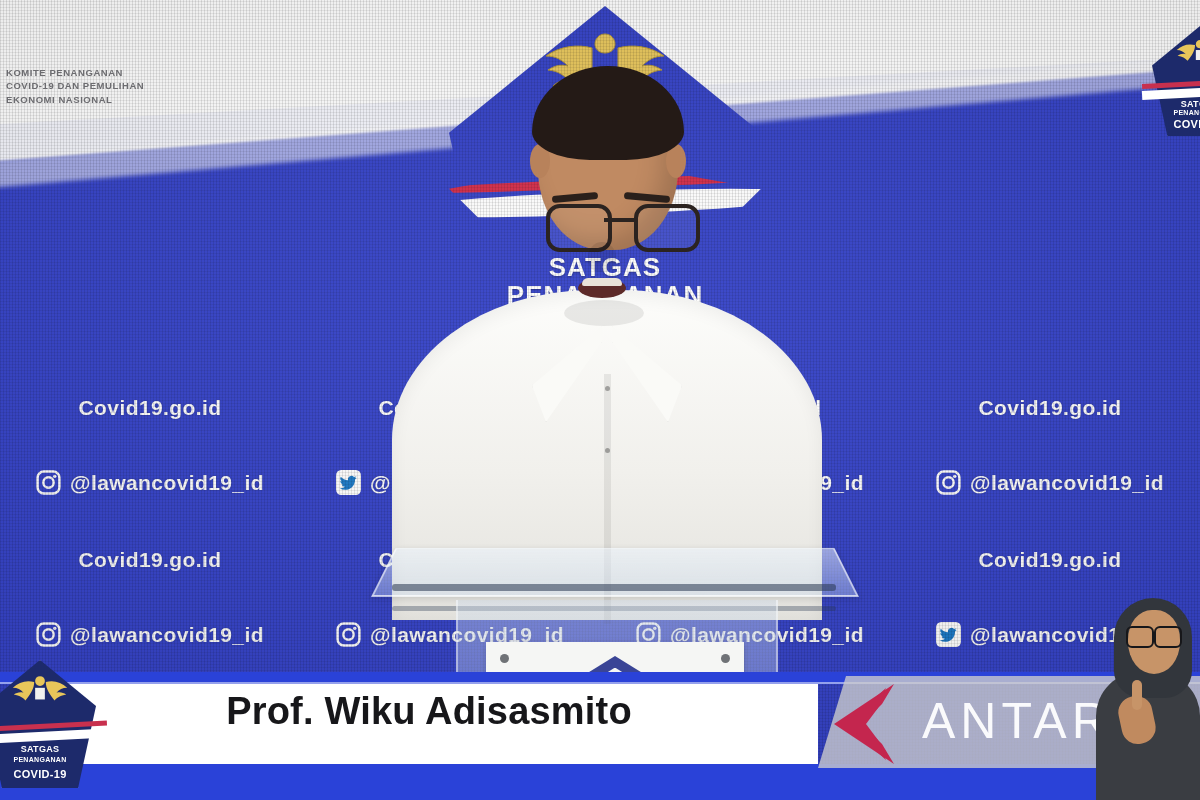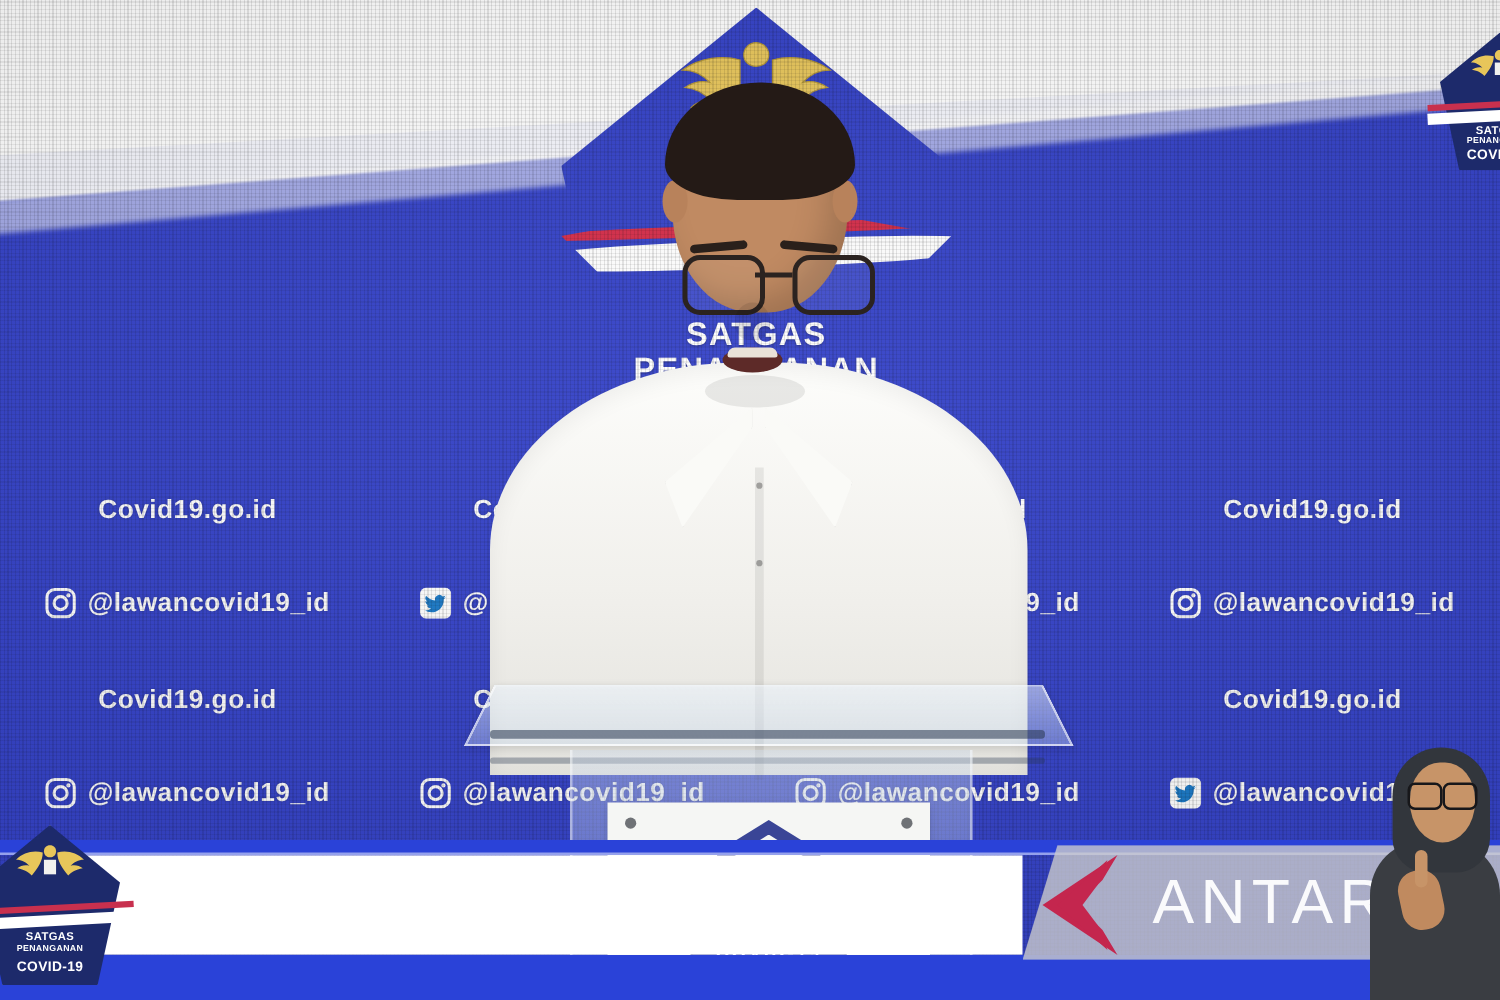--- a/index.html
+++ b/index.html
@@ -349,20 +349,25 @@
       </svg>
       <div class="emb-text emb-l1">SATGAS</div>
       <div class="emb-text emb-l2">PENANGANAN</div>
       <div class="emb-text emb-l3">COVID-19</div>
     </div>
 
     <div class="led-grid"></div>
     <div class="wall-vignette"></div>
   </div>
 
+  <div class="hdr">
+    <div>KOMITE PENANGANAN</div>
+    <div>COVID-19 DAN PEMULIHAN</div>
+    <div>EKONOMI NASIONAL</div>
+  </div>
 
   <div class="corner-logo" style="left:1152px;top:26px;width:96px;height:110px;">
     <div class="cl-pent"></div>
     <svg class="cl-garuda" viewBox="0 0 60 40">
       <path d="M30 6c-3 0-5 2-5 5s2 5 5 5 5-2 5-5-2-5-5-5z" fill="#e8c65a"></path>
       <path d="M24 12C16 10 8 12 2 18c5 0 8 2 11 5-4-1-7 0-10 2 6 1 9 3 12 6 5-6 9-12 9-19z" fill="#e8c65a"></path>
       <path d="M36 12c8-2 16 0 22 6-5 0-8 2-11 5 4-1 7 0 10 2-6 1-9 3-12 6-5-6-9-12-9-19z" fill="#e8c65a"></path>
       <rect x="25" y="18" width="10" height="12" fill="#f1f1ee"></rect>
     </svg>
     <div class="cl-stripe-r"></div>
@@ -427,20 +432,21 @@
         <div class="pl-pent"></div>
         <div class="pl-pent-in"></div>
       </div>
       <div class="pl-band">COVID-19</div>
     </div>
   </div>
 
   <div class="band-blue-top"></div>
   <div class="seam"></div>
   <div class="l3">
+    <div class="l3-name">Prof. Wiku Adisasmito</div>
   </div>
   <div class="band-blue-bot"></div>
 
   <div class="wm">
     <svg class="wm-mark" viewBox="0 0 104 92">
       <path d="M78 6 L18 46 L78 86 L66 66 L46 46 L66 26 Z" fill="#c4264e"></path>
       <path d="M70 10 L30 46 L70 82 L62 62 L50 46 L62 30 Z" fill="#c4264e"></path>
     </svg>
     <div class="wm-name">ANTARA</div>
   </div>

